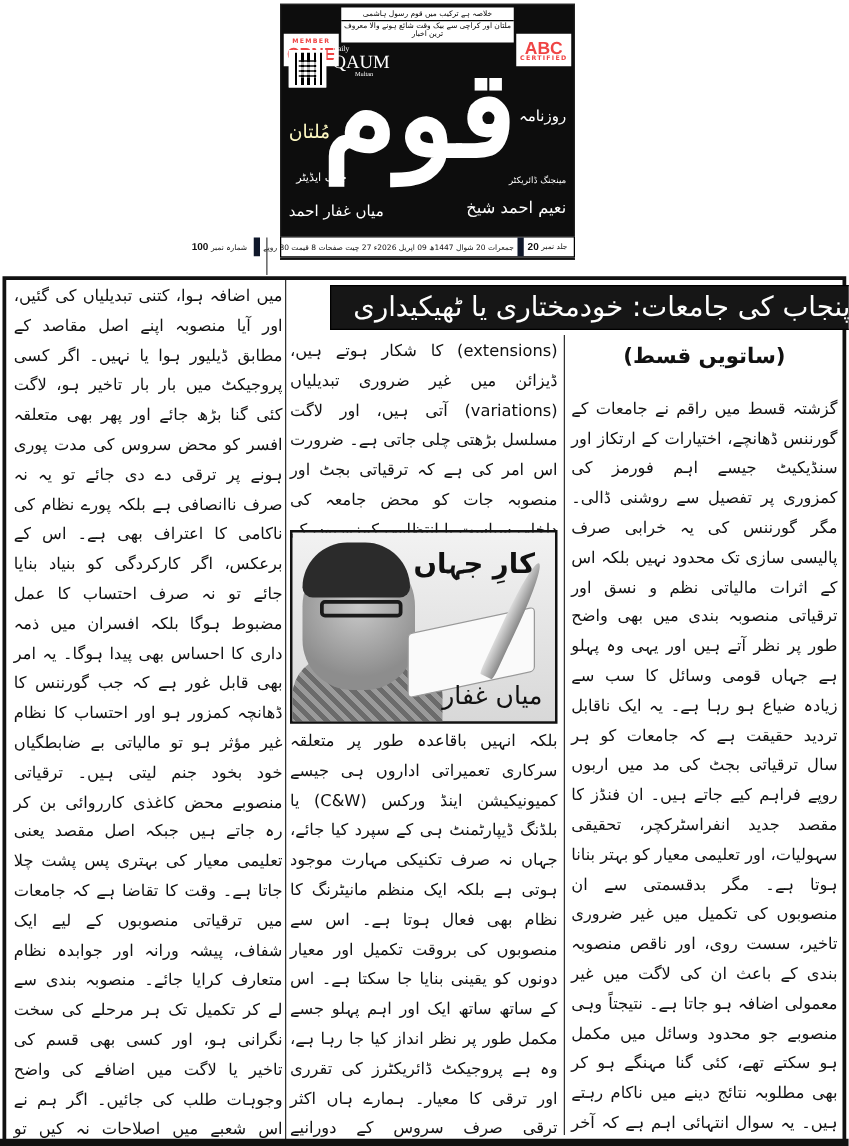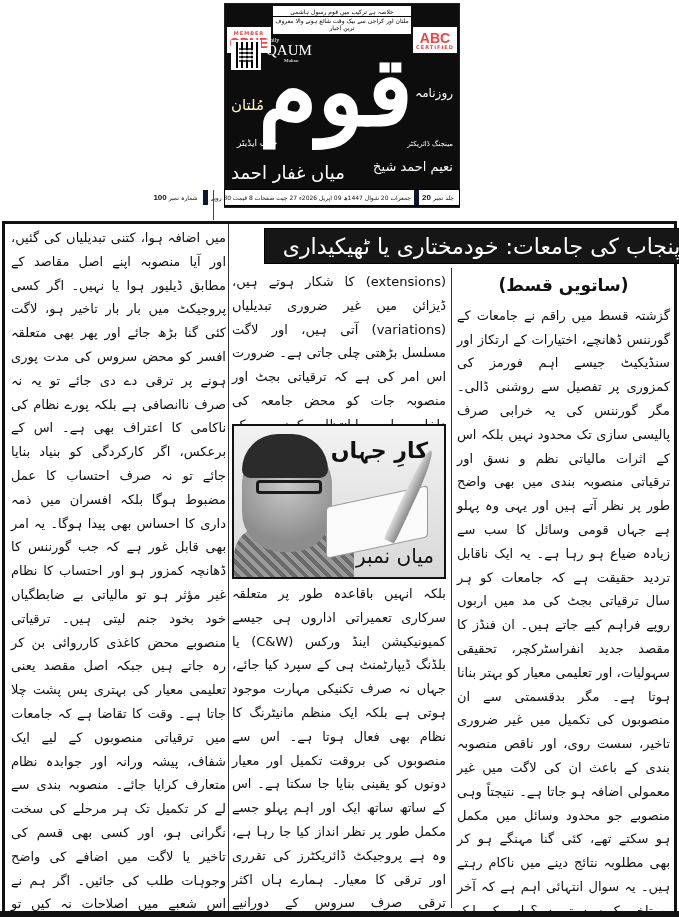--- a/index.html
+++ b/index.html
@@ -16,41 +16,41 @@
       repeating-linear-gradient(90deg,#fff 0 3px,#000 3px 5px),#fff;border:2px solid #fff;box-sizing:border-box;}
   .qr::before{content:"";position:absolute;inset:6px;background:repeating-linear-gradient(0deg,#000 0 2px,#fff 2px 4px);opacity:.7;}
   .daily-en{position:absolute;left:41px;top:33px;color:#fff;font-family:"Liberation Serif",serif;line-height:1;}
   .daily-en .d{font-size:6px;}
   .daily-en .q{font-size:15px;}
   .daily-en .m{font-size:5px;padding-left:18px;}
   .logo{position:absolute;left:58px;top:40px;width:130px;font-size:96px;line-height:1;color:#fff;font-weight:bold;text-align:center;font-family:"DejaVu Serif",serif;direction:rtl;}
   .roznama{position:absolute;right:6px;top:82px;color:#fff;font-size:12px;}
   .city{position:absolute;left:6px;top:92px;color:#fef9c3;font-size:15px;}
   .chief-label{position:absolute;left:12px;top:134px;color:#fff;font-size:9px;}
-  .chief-name{position:absolute;left:6px;top:158px;color:#fff;font-size:18px;}
+  .chief-name{position:absolute;left:6px;top:158px;color:#fff;font-size:12px;}
   .md-label{position:absolute;right:6px;top:136px;color:#fff;font-size:7px;}
   .md-name{position:absolute;right:6px;top:155px;color:#fff;font-size:13px;margin-left:30px;}
   .infobar{position:absolute;left:224px;top:189px;width:236px;height:17px;background:#fff;border:1px solid #000;box-sizing:border-box;display:flex;direction:rtl;font-size:6px;align-items:center;}
   .infobar span{border-left:5px solid #0f172a;padding:0 3px;height:100%;display:flex;align-items:center;white-space:nowrap;}
   .infobar span:last-child{border-left:none;}
   .infobar .mid{flex:1;justify-content:center;}
   .infobar b{font-size:8px;font-family:"Liberation Sans",sans-serif;}
   .vline{position:absolute;left:213px;top:190px;width:1px;height:30px;background:#444;}
 
   .article{position:absolute;left:2px;top:221px;width:675px;height:694px;border:3px solid #111;box-sizing:border-box;background:#fff;}
   .headline{position:absolute;left:233px;top:4px;width:433px;height:34px;background:#161616;color:#fff;font-size:22px;display:flex;align-items:center;justify-content:center;direction:rtl;border:1px solid #000;margin-left:26px;}
   .col{position:absolute;direction:rtl;text-align:justify;font-size:13px;line-height:23.8px;color:#111;}
   .col p{margin:0;}
   .col-right{left:452px;top:50px;width:213px;}
   .col-mid{left:227px;top:46px;width:214px;}
   .col-left{left:6px;top:2px;width:215px;}
   .sep{position:absolute;top:44px;width:1px;height:640px;background:#333;}
   .sep1{left:446px;}
   .sep2{left:223px;top:0;height:690px;}
-  .qist{text-align:center;font-size:17px;font-weight:bold;margin-bottom:6px;}
+  .qist{text-align:center;font-size:17px;font-weight:bold;margin-bottom:18px;}
   .photo{position:absolute;left:227px;top:200px;width:214px;height:155px;border:2px solid #111;box-sizing:border-box;background:linear-gradient(180deg,#f2f2f2,#d8d8d8);overflow:hidden;}
   .photo .face{position:absolute;left:8px;top:14px;width:90px;height:112px;border-radius:45px 45px 40px 40px;background:radial-gradient(circle at 50% 40%,#c9c9c9,#8d8d8d 70%);}
   .photo .hair{position:absolute;left:8px;top:8px;width:86px;height:44px;border-radius:44px 44px 10px 10px;background:#2b2b2b;}
   .photo .glasses{position:absolute;left:22px;top:54px;width:66px;height:14px;border:3px solid #1a1a1a;border-radius:4px;box-sizing:border-box;}
   .photo .body{position:absolute;left:0;top:100px;width:120px;height:60px;background:repeating-linear-gradient(45deg,#6b6b6b 0 4px,#9a9a9a 4px 8px);border-radius:30px 30px 0 0;}
   .photo .book{position:absolute;left:92px;top:70px;width:100px;height:50px;background:#fafafa;border:1px solid #999;transform:skewY(-12deg);border-radius:4px;}
   .photo .quill{position:absolute;left:170px;top:20px;width:12px;height:100px;background:linear-gradient(90deg,#ddd,#888);border-radius:50% 50% 10% 10%;transform:rotate(25deg);}
   .photo .column-title{position:absolute;right:16px;top:12px;font-size:22px;font-weight:bold;color:#111;direction:rtl;}
   .photo .author{position:absolute;right:10px;top:118px;font-size:20px;color:#111;direction:rtl;}
   .bottom-bar{position:absolute;left:0;bottom:0;width:100%;height:6px;background:#111;}
@@ -116,21 +116,21 @@
   </div>
 
   <div class="photo">
     <div class="body"></div>
     <div class="face"></div>
     <div class="hair"></div>
     <div class="glasses"></div>
     <div class="book"></div>
     <div class="quill"></div>
     <div class="column-title">کارِ جہاں</div>
-    <div class="author">میاں نمبر</div>
+    <div class="author">میاں غفار</div>
   </div>
 
   <div class="col col-mid" style="top:358px;">
     <p>بلکہ انہیں باقاعدہ طور پر متعلقہ سرکاری تعمیراتی اداروں ہی جیسے کمیونیکیشن اینڈ ورکس (C&amp;W) یا بلڈنگ ڈیپارٹمنٹ ہی کے سپرد کیا جائے، جہاں نہ صرف تکنیکی مہارت موجود ہوتی ہے بلکہ ایک منظم مانیٹرنگ کا نظام بھی فعال ہوتا ہے۔ اس سے منصوبوں کی بروقت تکمیل اور معیار دونوں کو یقینی بنایا جا سکتا ہے۔ اس کے ساتھ ساتھ ایک اور اہم پہلو جسے مکمل طور پر نظر انداز کیا جا رہا ہے، وہ ہے پروجیکٹ ڈائریکٹرز کی تقرری اور ترقی کا معیار۔ ہمارے ہاں اکثر ترقی صرف سروس کے دورانیے (length of service) کی بنیاد پر دی جاتی ہے، جبکہ اصل پیمانہ کارکردگی ہونا چاہیے۔ یہ دیکھا جانا چاہیے کہ متعلقہ افسر نے اپنے سپرد کیے گئے منصوبوں کو وقت پر مکمل کیا یا نہیں، کتنی بار لاگت</p>
   </div>
 
   <div class="col col-left">
     <p>میں اضافہ ہوا، کتنی تبدیلیاں کی گئیں، اور آیا منصوبہ اپنے اصل مقاصد کے مطابق ڈیلیور ہوا یا نہیں۔ اگر کسی پروجیکٹ میں بار بار تاخیر ہو، لاگت کئی گنا بڑھ جائے اور پھر بھی متعلقہ افسر کو محض سروس کی مدت پوری ہونے پر ترقی دے دی جائے تو یہ نہ صرف ناانصافی ہے بلکہ پورے نظام کی ناکامی کا اعتراف بھی ہے۔ اس کے برعکس، اگر کارکردگی کو بنیاد بنایا جائے تو نہ صرف احتساب کا عمل مضبوط ہوگا بلکہ افسران میں ذمہ داری کا احساس بھی پیدا ہوگا۔ یہ امر بھی قابل غور ہے کہ جب گورننس کا ڈھانچہ کمزور ہو اور احتساب کا نظام غیر مؤثر ہو تو مالیاتی بے ضابطگیاں خود بخود جنم لیتی ہیں۔ ترقیاتی منصوبے محض کاغذی کارروائی بن کر رہ جاتے ہیں جبکہ اصل مقصد یعنی تعلیمی معیار کی بہتری پس پشت چلا جاتا ہے۔ وقت کا تقاضا ہے کہ جامعات میں ترقیاتی منصوبوں کے لیے ایک شفاف، پیشہ ورانہ اور جوابدہ نظام متعارف کرایا جائے۔ منصوبہ بندی سے لے کر تکمیل تک ہر مرحلے کی سخت نگرانی ہو، اور کسی بھی قسم کی تاخیر یا لاگت میں اضافے کی واضح وجوہات طلب کی جائیں۔ اگر ہم نے اس شعبے میں اصلاحات نہ کیں تو اربوں روپے کے وسائل ضائع ہوتے رہیں گے، اور جامعات ترقی کے بجائے تنزلی کا شکار رہیں گی۔</p>
 
   </div>

